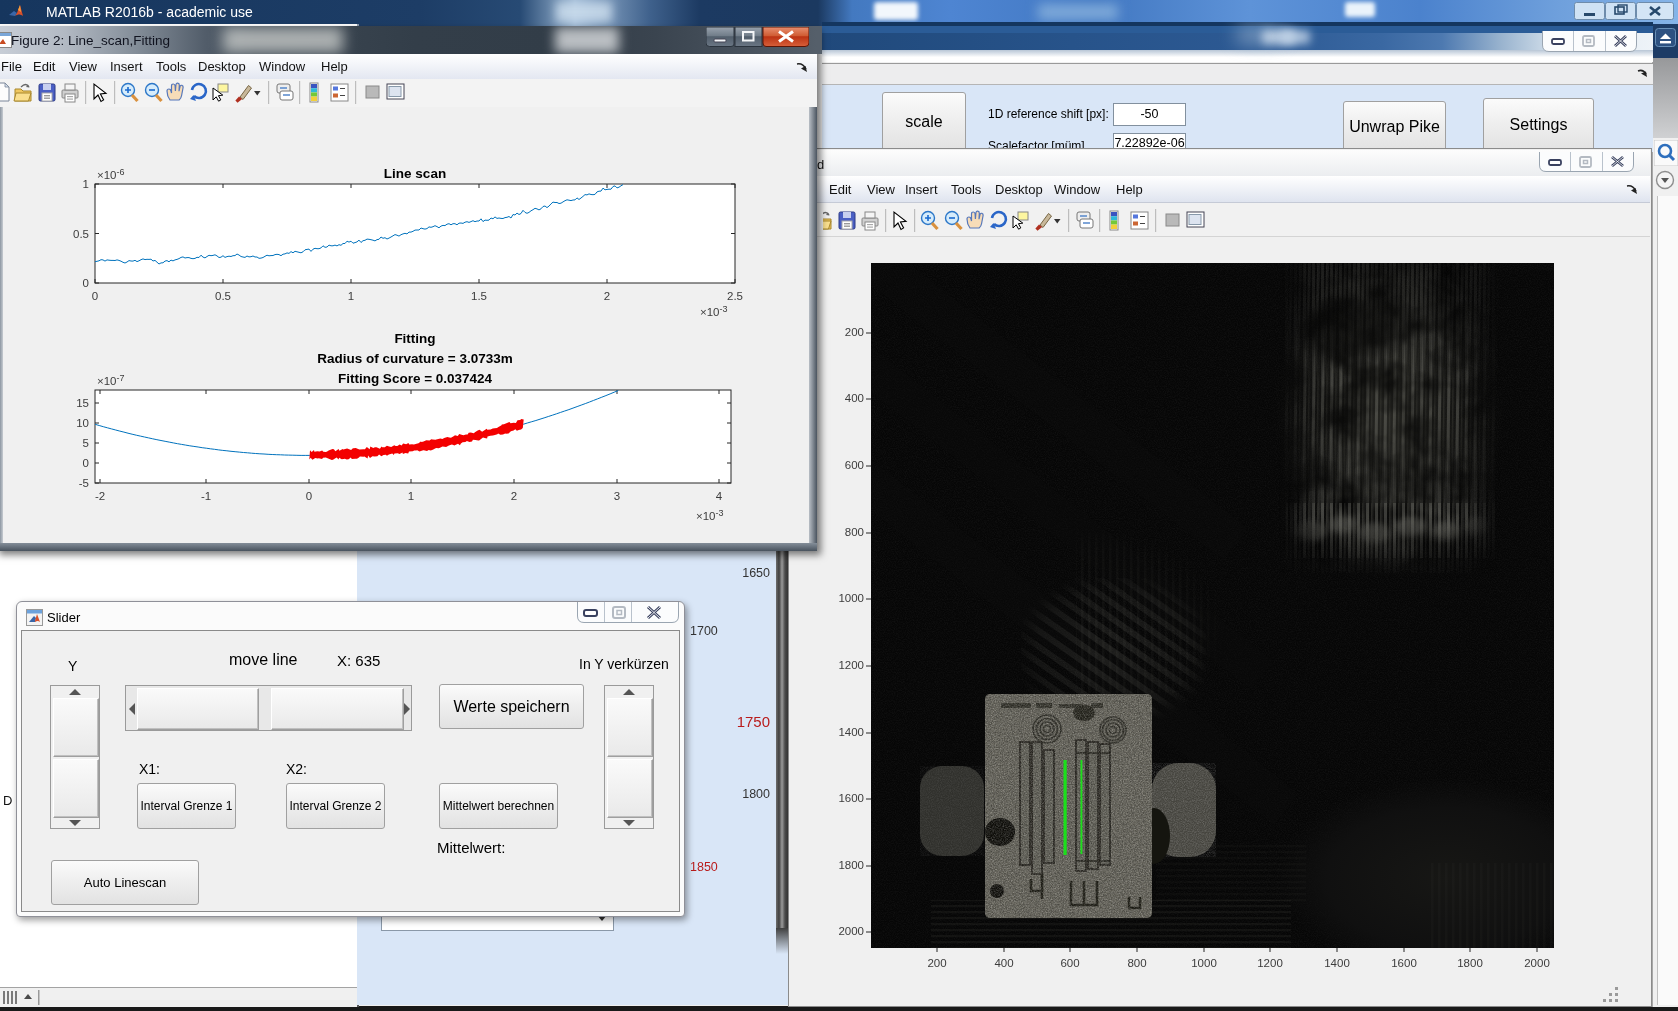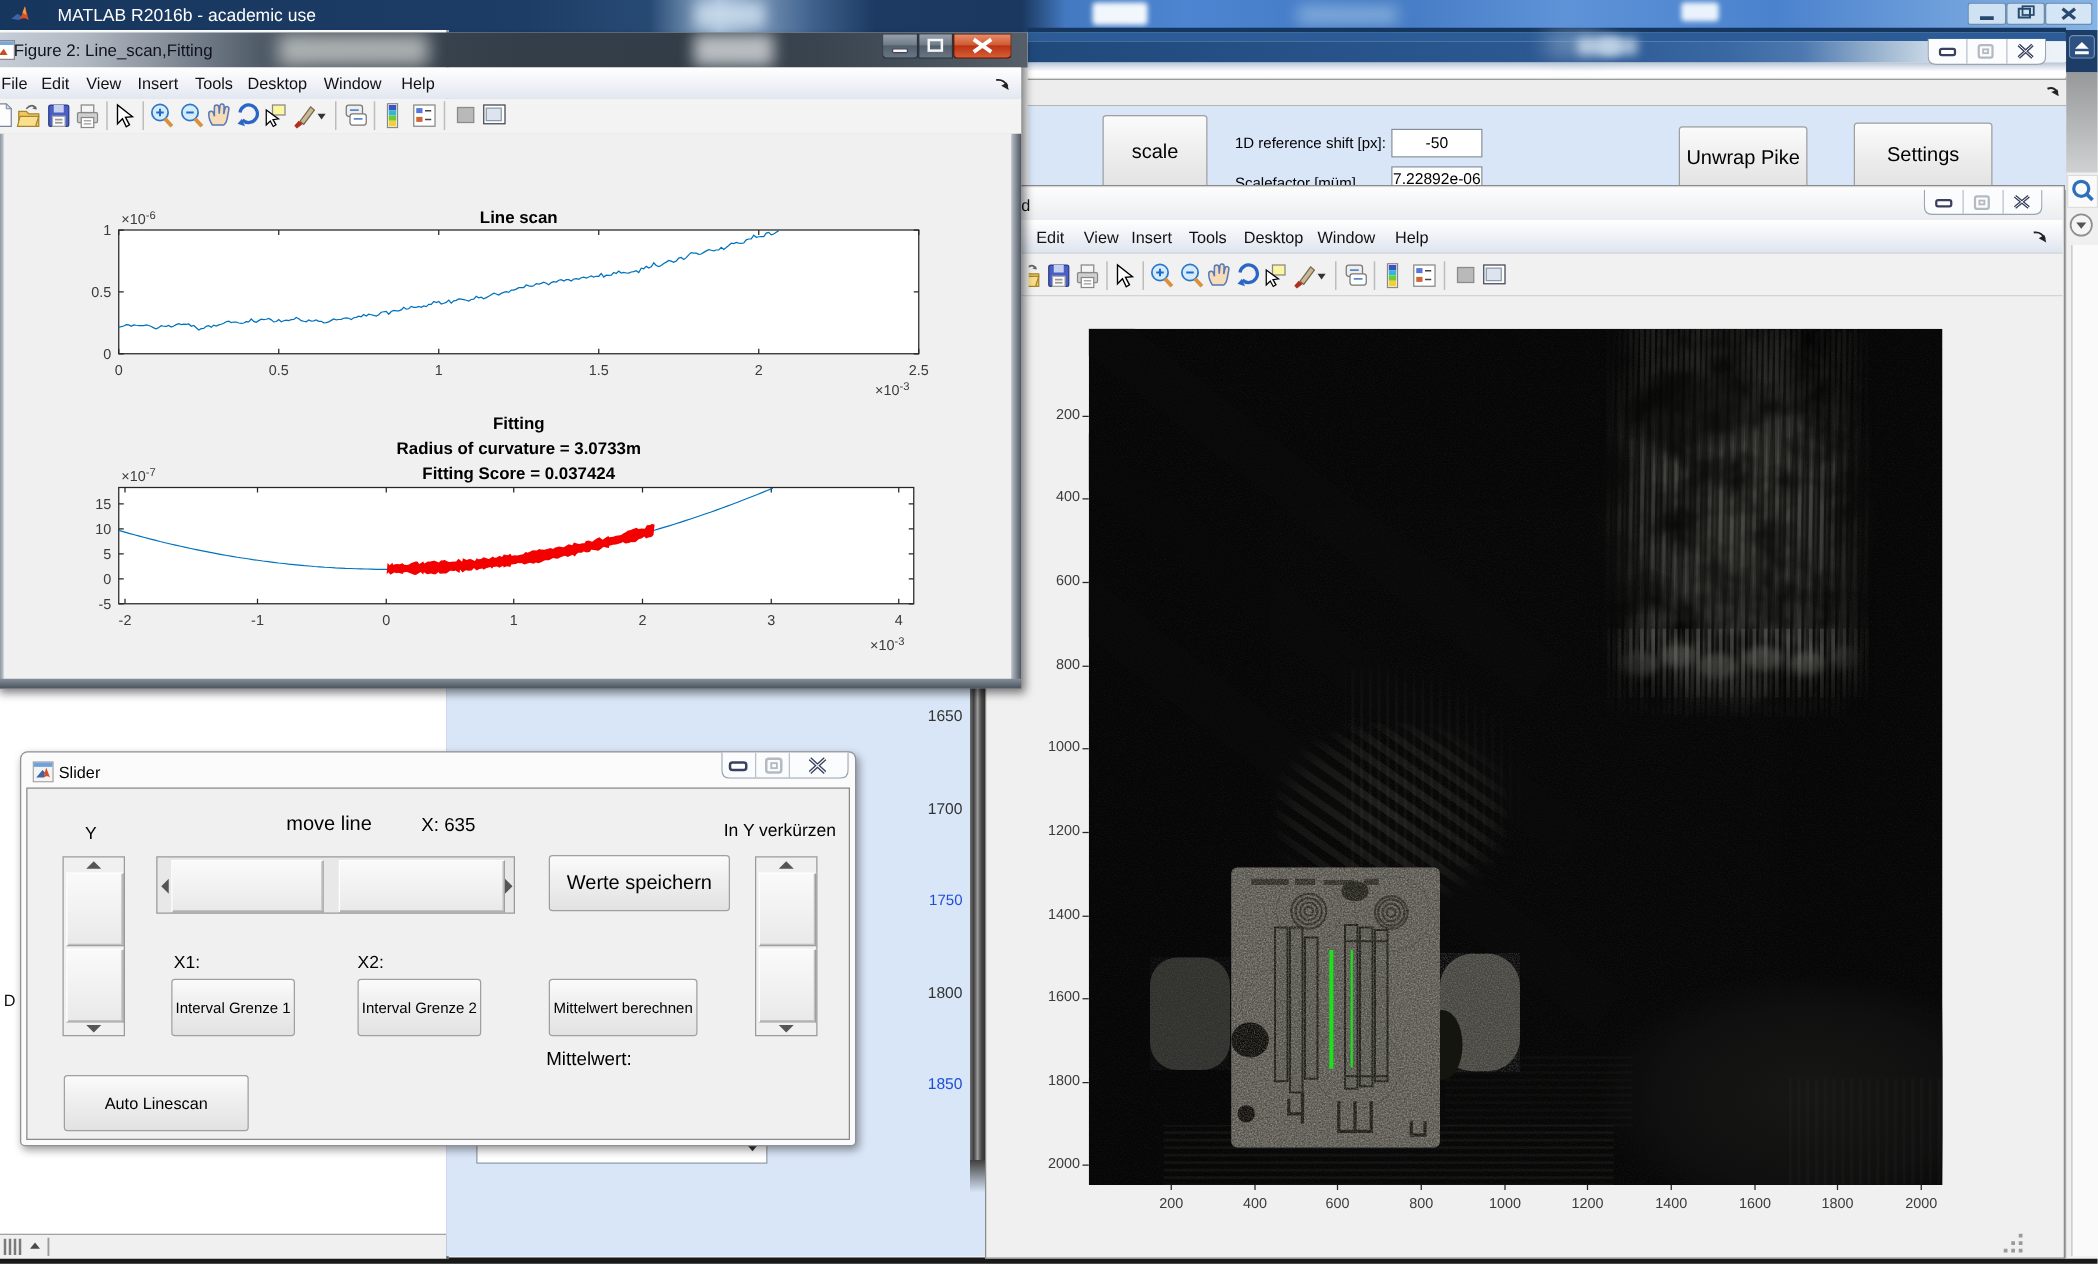--- a/index.html
+++ b/index.html
@@ -39,24 +39,24 @@
     </g>
 <path d="M22 9 L26 4 L30 9 Z" fill="#4a4a4a"></path>
 <rect x="36" y="0" width="1.5" height="15" fill="#9a9a9a"></rect>
   </svg>
 <div class="a" style="left:357px;top:540px;width:431px;height:465px;background:#d9e6f7;"></div>
 <div class="a" style="left:381px;top:901px;width:233px;height:30px;background:#fff;border:1px solid #8a98a8;box-sizing:border-box;"></div>
 <svg class="a" style="left:594px;top:913px;" width="16" height="10" viewBox="0 0 16 10">
     <path d="M3 2 L13 2 L8 8 Z" fill="#333"></path>
   </svg>
 <div class="a" style="left:690px;top:566px;width:80px;text-align:right;font-size:12.5px;color:#333;">1650</div>
-<div class="a" style="left:690px;top:640px;width:80px;text-align:right;font-size:12.5px;color:#333;">1700</div>
-<div class="a" style="left:690px;top:713px;width:80px;text-align:right;font-size:12px;color:#1d4ed8;">1750</div>
+<div class="a" style="left:690px;top:624px;width:80px;font-size:12.5px;color:#333;">1700</div>
+<div class="a" style="left:690px;top:713px;width:80px;text-align:right;font-size:15px;color:#b91c1c;">1750</div>
 <div class="a" style="left:690px;top:787px;width:80px;text-align:right;font-size:12.5px;color:#333;">1800</div>
-<div class="a" style="left:690px;top:860px;width:80px;text-align:right;font-size:12.5px;color:#1d4ed8;">1850</div>
+<div class="a" style="left:690px;top:860px;width:80px;font-size:12.5px;color:#b91c1c;">1850</div>
 <div class="a" style="left:776px;top:545px;width:12px;height:400px;background:linear-gradient(to right,#6e6e6e 0px,#3f3f3f 3px,#9a9a9a 6px,#4a4a4a 9px,#333 12px);"></div>
 <div class="a" style="left:776px;top:928px;width:12px;height:26px;background:linear-gradient(#3f3f3f,#d9e6f7);"></div>
 <div class="a" style="left:1652px;top:24px;width:26px;height:983px;background:#f0f0f0;border-left:1px solid #a8a8a8;"></div>
 <div class="a" style="left:1652px;top:24px;width:26px;height:34px;background:#1d3c66;"></div>
 <svg class="a" style="left:1655px;top:28px;" width="21" height="19" viewBox="0 0 21 19">
 <rect x="0.5" y="0.5" width="20" height="18" rx="3" fill="#2d5181" stroke="#6890b8"></rect>
 <path d="M5 11 L10.5 5.5 L16 11 Z" fill="#fff"></path>
     <rect x="5" y="13" width="11" height="2.4" fill="#fff"></rect>
   </svg>
 <div class="a" style="left:1653px;top:58px;width:25px;height:80px;background:linear-gradient(#97989a,#d0d1d3);"></div>

